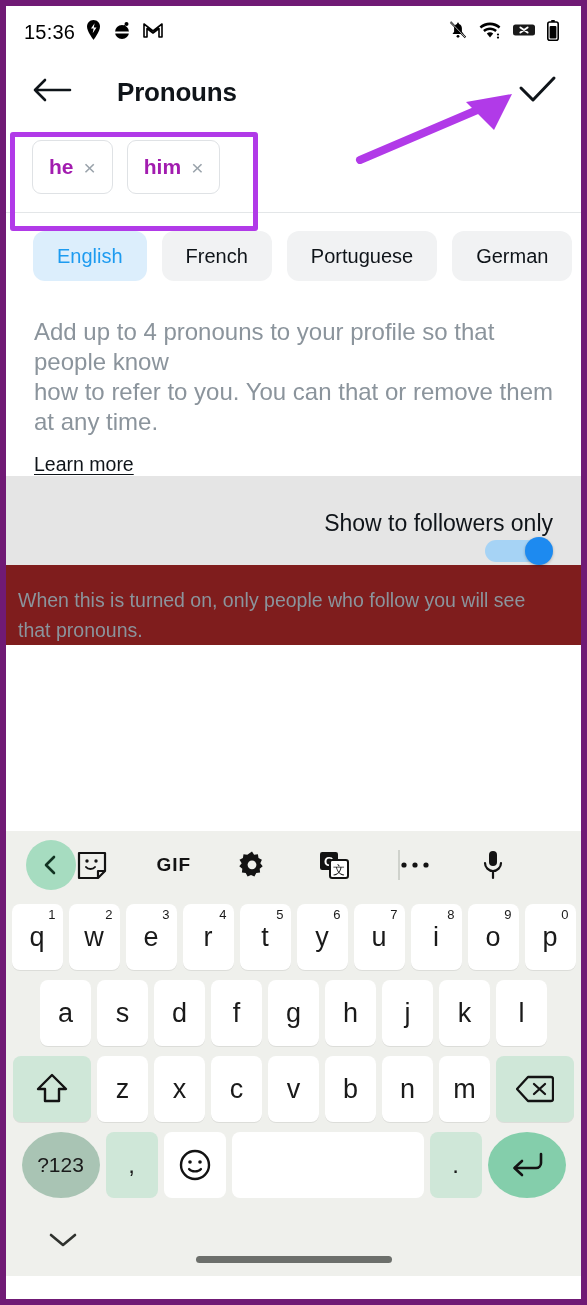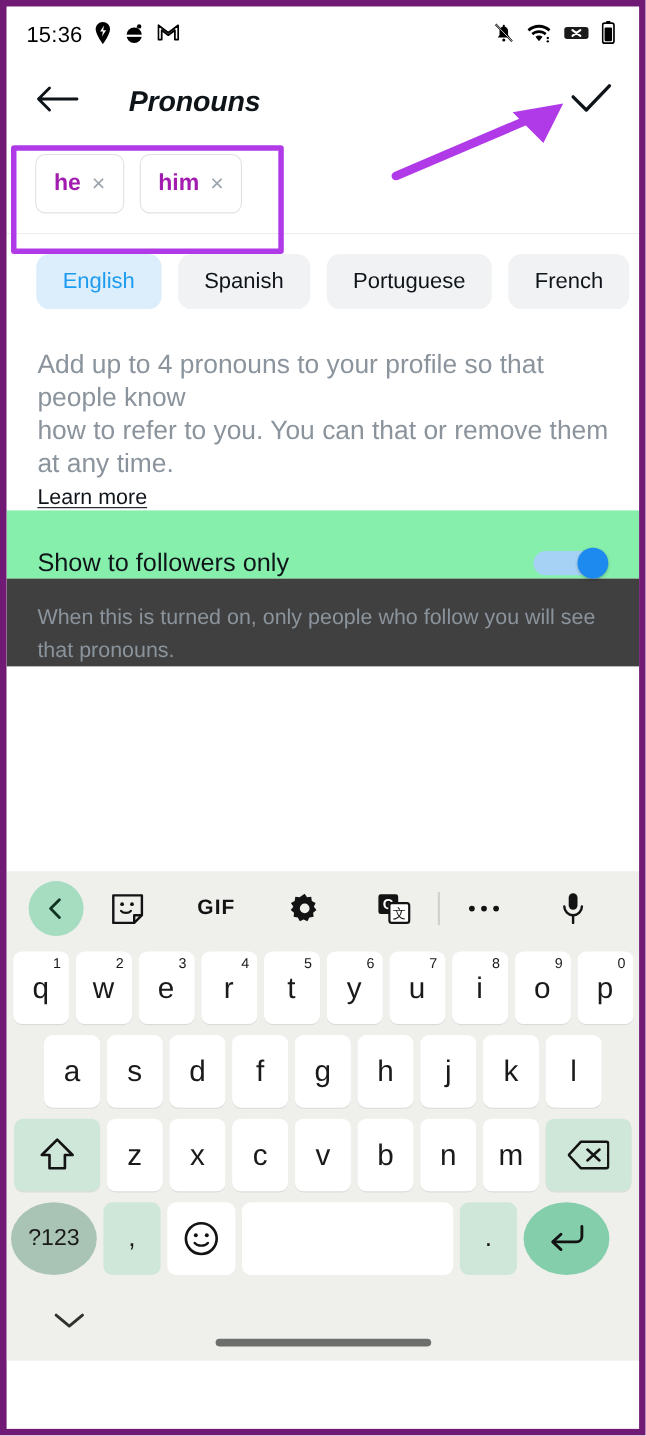--- a/index.html
+++ b/index.html
@@ -32,21 +32,21 @@
   
   .appbar {
     height:68px;
     display:flex; align-items:center;
     padding:0 24px 0 26px;
     background:#fff;
     position:relative;
   }
   .appbar-title {
     font-size:26px; font-weight:700; color:#0f1419;
-    margin-left:45px; letter-spacing:-.2px;font-style:italic;
+    margin-left:45px; letter-spacing:-.2px;
   }
   .appbar-action { margin-left:auto; }
 
   
   .chipbar-wrap { position:relative; background:#fff; padding:14px 26px 18px; }
   .chipbar { display:flex; gap:14px; }
   .token {
     display:flex; align-items:center; gap:10px;
     height:54px; padding:0 16px;
     border:1px solid #dfe2e5; border-radius:9px;
@@ -82,79 +82,79 @@
   }
   .langchip.sel { background:#dceefc; color:#1d9bf0; }
 
   
   .bodycopy { padding:16px 28px 0; background:#fff; }
   .bodycopy p {
     font-size:24px; line-height:30px; color:#8b949c;
     max-width:530px;
   }
   .learnmore {
-    display:inline-block; margin-top:4px;
+    display:inline-block; margin-top:16px;
     font-size:19.5px; color:#0f1419;
     text-decoration:underline; text-underline-offset:3px;
   }
 
   
   .togglerow {
-    display:flex; align-items:flex-start;
-    padding:34px 28px 0; background:#86efac;
+    display:flex; align-items:flex-end;
+    padding:34px 28px 0; background:#e5e5e5;flex-direction:column;
   }
   .toggle-label { font-size:23px; color:#0f1419; }
   .switch { margin-left:auto; position:relative; width:68px; height:28px; }
   .switch-track {
     position:absolute; left:0; top:3px;
     width:62px; height:22px; border-radius:11px; background:#a6d3f5;
   }
   .switch-knob {
     position:absolute; right:0; top:0;
     width:28px; height:28px; border-radius:50%;
     background:#1d8af0;
     box-shadow:0 1px 3px rgba(0,0,0,.25);
   }
-  .toggle-desc { padding:20px 28px 0; background:#404040; }
+  .toggle-desc { padding:20px 12px 0; background:#7f1d1d; }
   .toggle-desc p { font-size:19.5px; line-height:30px; color:#8b949c; max-width:530px; }
 
   
   .keyboard { background:#eff0ec; padding:0 0 2px; }
   .kbtoolbar {
     height:68px; display:flex; align-items:center;
     padding:0 20px;
   }
   .kb-back {
     width:50px; height:50px; border-radius:50%;
     background:#a6dcc0;
     display:flex; align-items:center; justify-content:center;
   }
   .kbt-item {
-    flex:1; display:flex; align-items:center; justify-content:center;
+    flex:1; display:flex; align-items:center; 
   }
   .gif-text { font-size:19px; font-weight:700; color:#131313; letter-spacing:1px; }
   .kb-divider { width:2px; height:30px; background:#cfd2cc; }
 
   .kbrow { display:flex; justify-content:center; gap:6px; padding:5px 4px; }
   .key {
     position:relative;
     width:51px; height:66px; border-radius:8px;
     background:#ffffff;
     display:flex; align-items:center; justify-content:center;
     font-size:27px; color:#1a1a1a;
     box-shadow:0 1px 0 rgba(0,0,0,.08);
   }
   .key .sup {
     position:absolute; top:3px; right:7px;
     font-size:13px; color:#1a1a1a;
   }
   .key.fn { background:#cfe7d8; }
   .row2 { padding-left:27px; padding-right:27px; }
 
-  .kbrow4 { display:flex; justify-content:flex-start; gap:6px; padding:5px 4px 8px; align-items:center; }
+  .kbrow4 { display:flex; justify-content:center; gap:6px; padding:5px 4px 8px; align-items:center; }
   .key-sym {
     width:78px; height:66px; border-radius:50%;
     background:#a9c4b4;
     display:flex; align-items:center; justify-content:center;
     font-size:21px; color:#1a1a1a;
   }
   .key-small {
     width:52px; height:66px; border-radius:8px;
     background:#cfe7d8;
     display:flex; align-items:center; justify-content:center;
@@ -274,23 +274,22 @@
         <span class="token-x">×</span>
       </div>
     </div>
     <div class="annot-box"></div>
   </div>
 
   <div class="hairline"></div>
 
   <div class="langrow">
     <div class="langchip sel">English</div>
-    <div class="langchip">Spanish</div>
+    <div class="langchip">French</div>
     <div class="langchip">Portuguese</div>
-    <div class="langchip">French</div>
     <div class="langchip">German</div>
   </div>
 
   <div class="bodycopy">
     <p>Add up to 4 pronouns to your profile so that people know</p>
     <p>how to refer to you. You can that or remove them at any time.</p>
     <a class="learnmore" href="#">Learn more</a>
   </div>
 
   <div class="togglerow">

